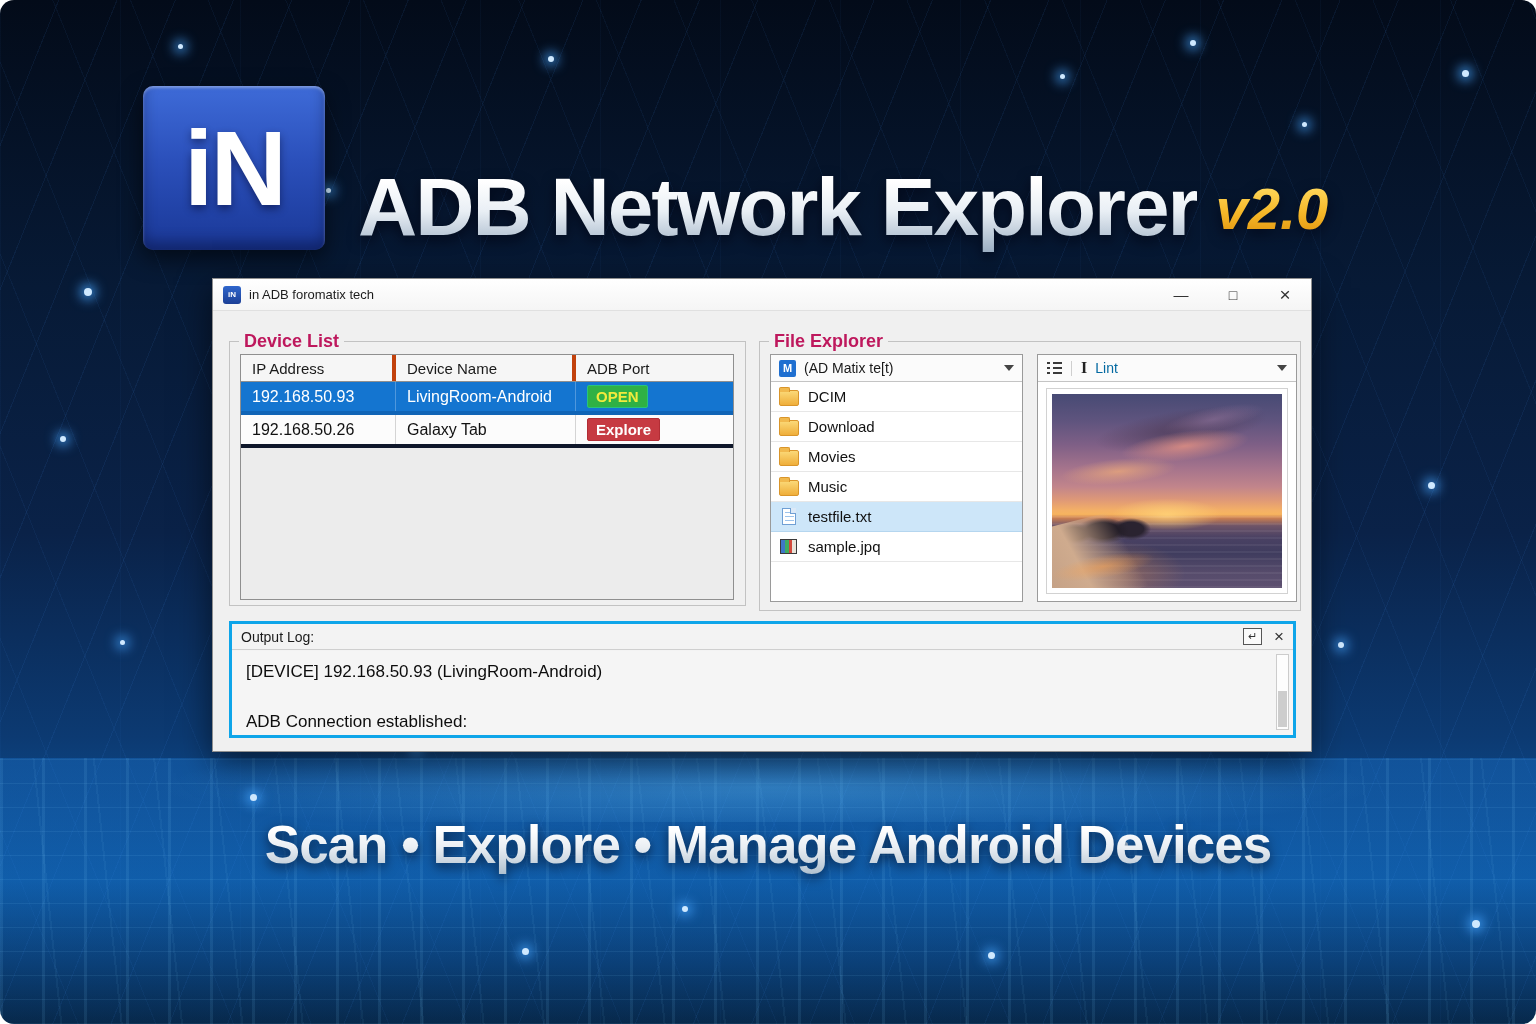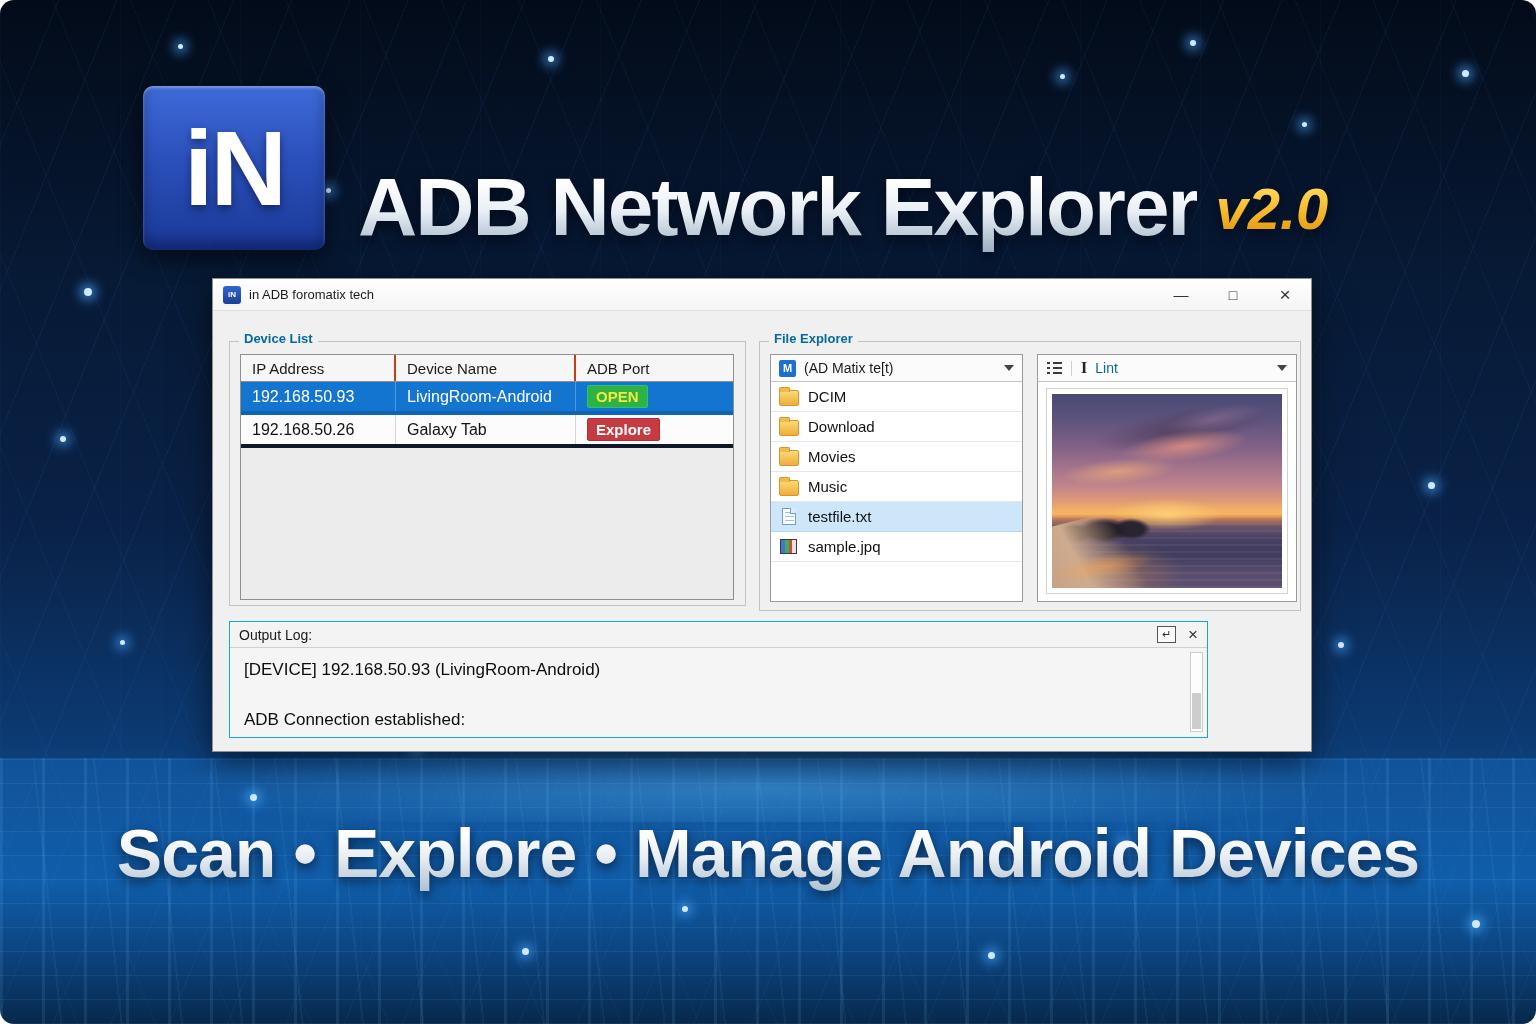--- a/index.html
+++ b/index.html
@@ -36,21 +36,21 @@
     filter:drop-shadow(0 5px 7px rgba(0,0,12,.65));margin-top:48px; }
   .title-main { font-size:82px; font-weight:800; letter-spacing:-2px;
     background:linear-gradient(180deg,#ffffff 22%,#e9eff5 55%,#9db0c4 100%);
     -webkit-background-clip:text; background-clip:text; color:transparent; }
   .title-version { font-size:58px; font-weight:800; font-style:italic; margin-left:18px;
     background:linear-gradient(180deg,#ffd95e 15%,#f6b92a 55%,#dd8f0a 100%);
     -webkit-background-clip:text; background-clip:text; color:transparent;
     position:relative; top:-6px; }
 
   .tagline { position:absolute; left:0; right:0; top:814px; text-align:center; white-space:nowrap;
-    font-size:68px; font-weight:800; letter-spacing:-1px;
+    font-size:53px; font-weight:800; letter-spacing:-1px;
     background:linear-gradient(180deg,#ffffff 25%,#e9eef3 55%,#aebfce 100%);
     -webkit-background-clip:text; background-clip:text; color:transparent;
     filter:drop-shadow(0 4px 6px rgba(0,0,12,.6)); }
 
   
   .app-window { position:absolute; left:212px; top:278px; width:1100px; height:474px;
     background:#f0f0f0; border:1px solid #8f8f8f; box-shadow:0 10px 32px rgba(0,0,0,.55); }
   .titlebar { position:absolute; left:0; top:0; right:0; height:32px;
     background:linear-gradient(#ffffff,#f5f5f5); border-bottom:1px solid #e0e0e0;
     display:flex; align-items:center; }
@@ -60,28 +60,28 @@
   .tb-title { margin-left:8px; font-size:13px; color:#1c1c1c; }
   .tb-controls { margin-left:auto; display:flex; align-items:center; height:100%; }
   .tb-btn { width:52px; height:100%; display:flex; align-items:center; justify-content:center;
     color:#333; font-size:15px; cursor:default; }
   .tb-btn.max { font-size:14px; }
   .tb-btn.close { font-size:19px; }
 
   
   .groupbox { position:absolute; border:1px solid #c2c2c2; }
   .legend { position:absolute; top:-11px; left:9px; background:#f0f0f0; padding:0 5px;
-    font-size:13px; font-weight:700; color:#0369a1; white-space:nowrap; }
+    font-size:18px; font-weight:700; color:#be185d; white-space:nowrap; }
 
   .device-group { left:16px; top:62px; width:517px; height:265px; }
   .dev-table { position:absolute; left:10px; top:12px; width:494px; height:246px;
     background:#ececec; border:1px solid #8f8f8f; }
   .thead { display:flex; height:27px; background:#f6f6f6; border-bottom:1px solid #8f8f8f; }
   .th { display:flex; align-items:center; padding-left:11px; font-size:15px; color:#1a1a1a;
-    border-right:2px solid #c2410c; }
+    border-right:4px solid #c2410c; }
   .th:last-child, .td:last-child { border-right:none; }
   .col-ip { width:155px; } .col-name { width:180px; } .col-port { flex:1; }
   .trow { display:flex; height:33px; background:#fcfcfc; border-bottom:4px solid #0f172a; }
   .td { display:flex; align-items:center; padding-left:11px; font-size:16px; color:#111;
     border-right:1px solid #d4d4d4; }
   .trow.selected { background:#1475d0; border-bottom-color:#1064b6; }
   .trow.selected .td { color:#fff; border-right-color:rgba(255,255,255,.25); }
   .badge { display:inline-block; padding:2px 8px; border-radius:2px; font-size:15px; font-weight:700; }
   .badge.open { background:#2fb144; border:1px solid #27c47c; color:#f2ea3d; }
   .badge.closed { background:#c63a42; border:1px solid #b22d35; color:#fff; }
@@ -150,22 +150,22 @@
     background:
       radial-gradient(30% 55% at 42% 62%, #241e28 38%, transparent 62%),
       radial-gradient(22% 45% at 62% 58%, #2a2330 40%, transparent 64%),
       radial-gradient(20% 40% at 22% 70%, #1e1a22 42%, transparent 66%); }
   .beach { position:absolute; left:-12%; bottom:-4%; width:72%; height:42%; transform:rotate(-14deg);
     background:linear-gradient(75deg, #bd9a80 0%, #cfab8e 34%, rgba(207,171,142,0) 62%); }
   .wet-sand { position:absolute; left:0; bottom:4%; width:55%; height:16%; transform:rotate(-10deg);
     background:radial-gradient(55% 50% at 40% 50%, rgba(245,160,80,.55), transparent 75%); }
 
   
-  .log-group { position:absolute; left:16px; top:342px; width:979px; height:117px;
-    background:#f3f3f3; border:1px solid #0ea5e9; }
+  .log-group { position:absolute; left:16px; top:342px; width:1067px; height:117px;
+    background:#f3f3f3; border:3px solid #0ea5e9; }
   .log-header { height:26px; display:flex; align-items:center; padding:0 9px;
     border-bottom:1px solid #cfcfcf; }
   .log-label { font-size:14px; color:#1a1a1a; }
   .log-icons { margin-left:auto; display:flex; align-items:center; gap:12px; }
   .ret-btn { width:19px; height:17px; border:1px solid #555; background:#fafafa; color:#333;
     font-size:11px; display:flex; align-items:center; justify-content:center; }
   .x-btn { font-size:17px; color:#333; line-height:1; }
   .log-body { position:absolute; left:0; right:0; top:27px; bottom:0; background:#f5f5f5; }
   .log-line { padding:0 14px; font-size:17px; color:#0d0d0d; line-height:30px;margin-top:20px; }
   .log-line:first-child { margin-top:6px; }

